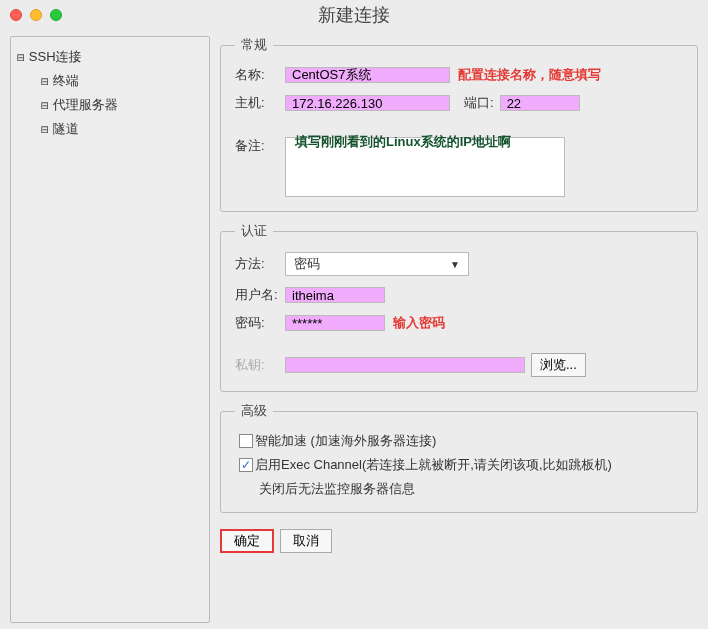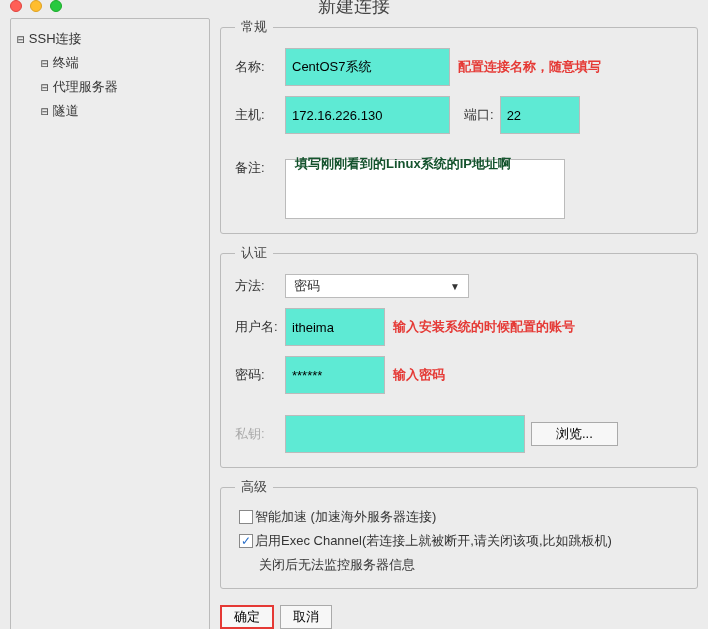--- a/index.html
+++ b/index.html
@@ -17,33 +17,33 @@
 .tree-item { padding: 3px 0; display: flex; align-items: center; font-size: 13px; color: #333; }
 .tree-item.child { padding-left: 24px; }
 .tree-item .sym { font-family: monospace; color: #555; margin-right: 4px; }
 .main { flex: 1; padding: 6px 10px 6px 6px; display: flex; flex-direction: column; gap: 10px; }
 fieldset { border: 1px solid #bbb; border-radius: 3px; padding: 12px 14px 14px 14px; background: #ececec; }
 legend { padding: 0 6px; font-size: 13px; color: #444; }
 .row { display: flex; align-items: center; margin-bottom: 10px; position: relative; }
 .row:last-child { margin-bottom: 0; margin-top: 21px; }
 .label { width: 50px; flex-shrink: 0; color: #333; text-align: left; }
 .label.disabled { color: #aaa; }
-input[type="text"], input[type="password"] { height: 38px; padding: 2px 6px; border: 1px solid #bbb; background: #5eead4; font-size: 13px; outline: none; }
+input[type="text"], input[type="password"] { height: 16px; padding: 2px 6px; border: 1px solid #bbb; background: #f0abfc; font-size: 13px; outline: none; }
 input.val-name { width: 165px; }
 input.val-host { width: 165px; }
 input.val-port { width: 80px; }
 input.val-wide { width: 250px; }
 input.val-pk { width: 240px; margin-right: 6px; }
 textarea.val-memo { width: 280px; height: 60px; border: 1px solid #bbb; background: #fff; resize: none; margin-top: 4px; }
 .annot { color: #e53935; font-weight: bold; font-size: 13px; margin-left: 8px; position: relative; }
 .port-label { margin: 0 6px 0 14px; }
 .select { border: 1px solid #bbb; background: #fff; height: 24px; width: 184px; display: flex; align-items: center; padding: 0 8px; justify-content: space-between; }
 .select .arrow { font-size: 10px; }
 .btn { height: 24px; padding: 0 12px; border: 1px solid #aaa; background: #f7f7f7; cursor: pointer; font-size: 13px; }
-.btn.small { padding: 0 24px; }
+.btn.small { padding: 0 8px; }
 .checkrow { display: flex; align-items: center; margin-bottom: 6px; gap: 2px; padding-left: 4px;}
 .checkbox { width: 14px; height: 14px; border: 1px solid #888; background: #fff; display: inline-flex; align-items: center; justify-content: center; flex-shrink:0;}
 .checkbox.checked::after { content: "✓"; color: #2a6fc9; font-size: 12px; line-height: 1; }
 .adv-note { padding-left: 24px; color: #333; }
 .footer { display: flex; gap: 6px; padding: 6px 14px 10px 0; }
 .btn.ok { border: 2px solid #e53935; }
 .memo-wrapper { display:flex; align-items:flex-start;}
 .memo-wrapper .label { padding-top: 4px;}
 .memo-annot { position: absolute; left: 60px; top: 0; color: #14532d; font-weight: bold;}
 </style>
@@ -107,21 +107,20 @@
         <div class="row">
           <span class="label">方法:</span>
           <div class="select">
             <span>密码</span>
             <span class="arrow">▼</span>
           </div>
         </div>
         <div class="row">
           <span class="label">用户名:</span>
           <input type="text" class="val-wide" style="width: 100px;" value="itheima">
-          <span class="annot">输入安装系统的时候配置的账号</span>
         </div>
         <div class="row">
           <span class="label">密码:</span>
           <input type="text" class="val-wide" style="width: 100px;" value="******">
           <span class="annot">输入密码</span>
         </div>
         <div class="row">
           <span class="label disabled">私钥:</span>
           <input type="text" class="val-pk" style="">
           <button class="btn small">浏览...</button>

